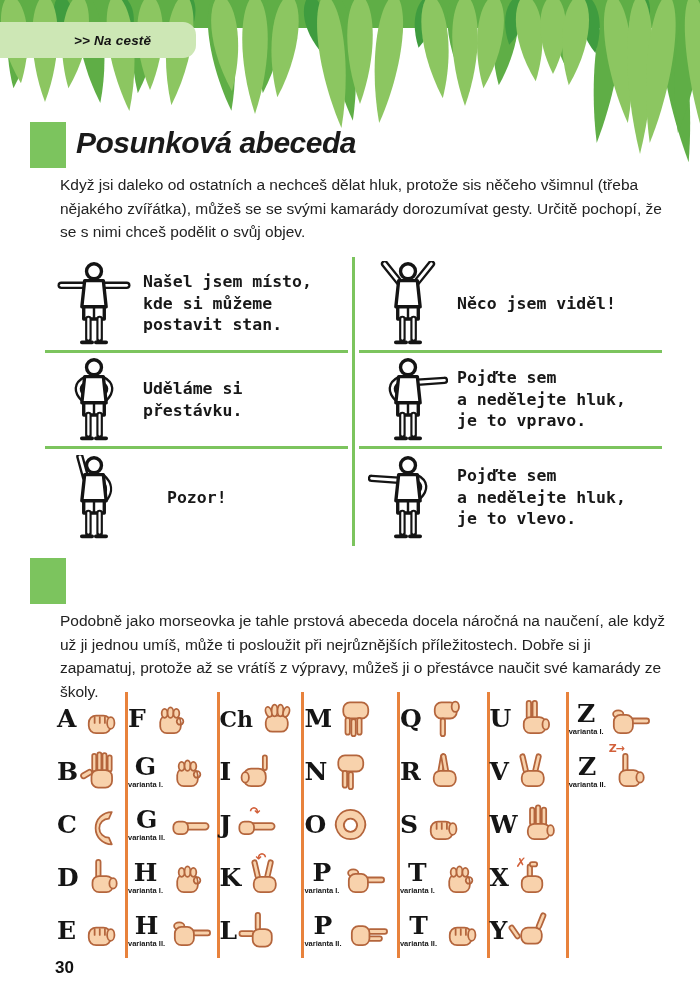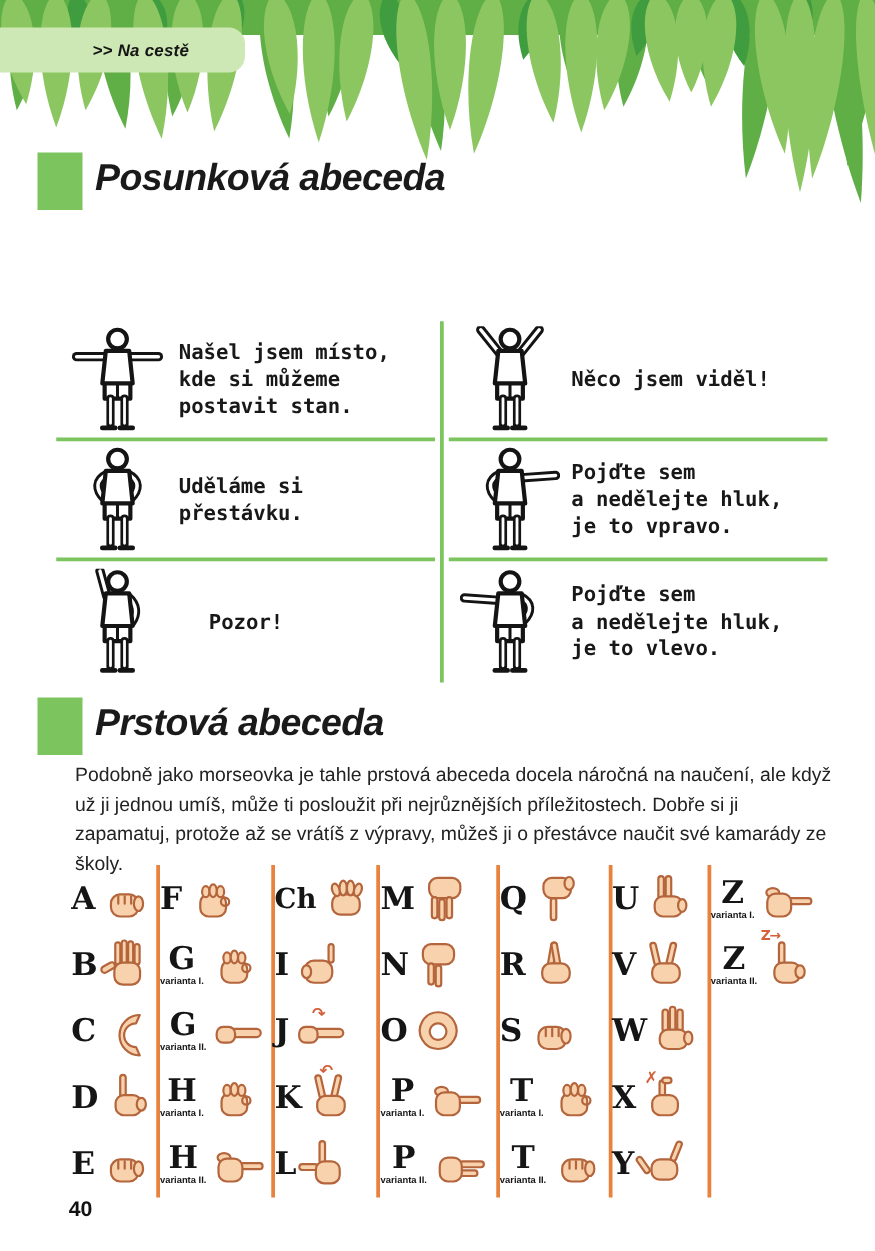--- a/index.html
+++ b/index.html
@@ -98,20 +98,21 @@
       <path d="M0,0 C16,9 18,82.5 0,150 C-18,82.5 -16,9 0,0" fill="#8cc661" transform="translate(668,-6) rotate(7)"></path>
       <path d="M0,0 C16,9 18,94.60000000000001 0,172 C-18,94.60000000000001 -16,9 0,0" fill="#8cc661" transform="translate(692,-6) rotate(-7)"></path>
     </svg>
 
   <div class="pill">
     <span>&gt;&gt; Na cestě</span>
   </div>
 
   <div class="titlebar" style="top:122px;"></div>
   <div class="h1" style="top:128px;">Posunková abeceda</div>
+  <div class="para" style="top:173px;">Když jsi daleko od ostatních a nechceš dělat hluk, protože sis něčeho všimnul (třeba nějakého zvířátka), můžeš se se svými kamarády dorozumívat gesty. Určitě pochopí, že se s nimi chceš podělit o svůj objev.</div>
 
   <div class="gtable" id="gestureTable">
       <div class="gcol left">
         <div class="grow b" style="height: 95px;">
           <div class="gfig">
             <svg viewBox="0 0 84 92" xmlns="http://www.w3.org/2000/svg">
     <path d="M32,26 L7,26" fill="none" stroke="#141414" stroke-width="8" stroke-linecap="round"></path>
               <path d="M32,26 L7,26" fill="none" stroke="#fff" stroke-width="3" stroke-linecap="round"></path>
               <path d="M52,26 L77,26" fill="none" stroke="#141414" stroke-width="8" stroke-linecap="round"></path>
               <path d="M52,26 L77,26" fill="none" stroke="#fff" stroke-width="3" stroke-linecap="round"></path>
@@ -223,21 +224,20 @@
   </svg>
           </div>
           <div class="gcaption">Pojďte sem
 a nedělejte hluk,
 je to vlevo.</div>
         </div>
       </div>
     </div>
 
   <div class="titlebar" style="top:558px;"></div>
-  <div class="h1" style="top:564px;">Prstová abeceda</div>
   <div class="para" style="top:609px;">Podobně jako morseovka je tahle prstová abeceda docela náročná na naučení, ale když už ji jednou umíš, může ti posloužit při nejrůznějších příležitostech. Dobře si ji zapamatuj, protože až se vrátíš z výpravy, můžeš ji o přestávce naučit své kamarády ze školy.</div>
 
   <div class="alpha" id="alphaGrid">
       <div class="acol" style="width: 68px;">
         <div class="acell">
           <div class="letterblock">
             <span class="aletter">A</span>
           </div>
           <svg class="hand" viewBox="0 0 64 64" xmlns="http://www.w3.org/2000/svg">
             <g fill="#f8d2ac" stroke="#b4653c" stroke-width="2.4" stroke-linejoin="round" stroke-linecap="round">
@@ -658,14 +658,14 @@
             <g fill="#f8d2ac" stroke="#b4653c" stroke-width="2.4" stroke-linejoin="round" stroke-linecap="round">
               <rect x="22" y="8" width="6" height="26" rx="3"></rect>
               <rect x="17" y="30" width="28" height="22" rx="9"></rect>
               <ellipse cx="45" cy="40" rx="5" ry="7"></ellipse>
             </g>
           </svg>
         </div>
       </div>
     </div>
 
-  <div class="pagenum">40</div>
+  <div class="pagenum">30</div>
 </div>
 
 </body></html>

